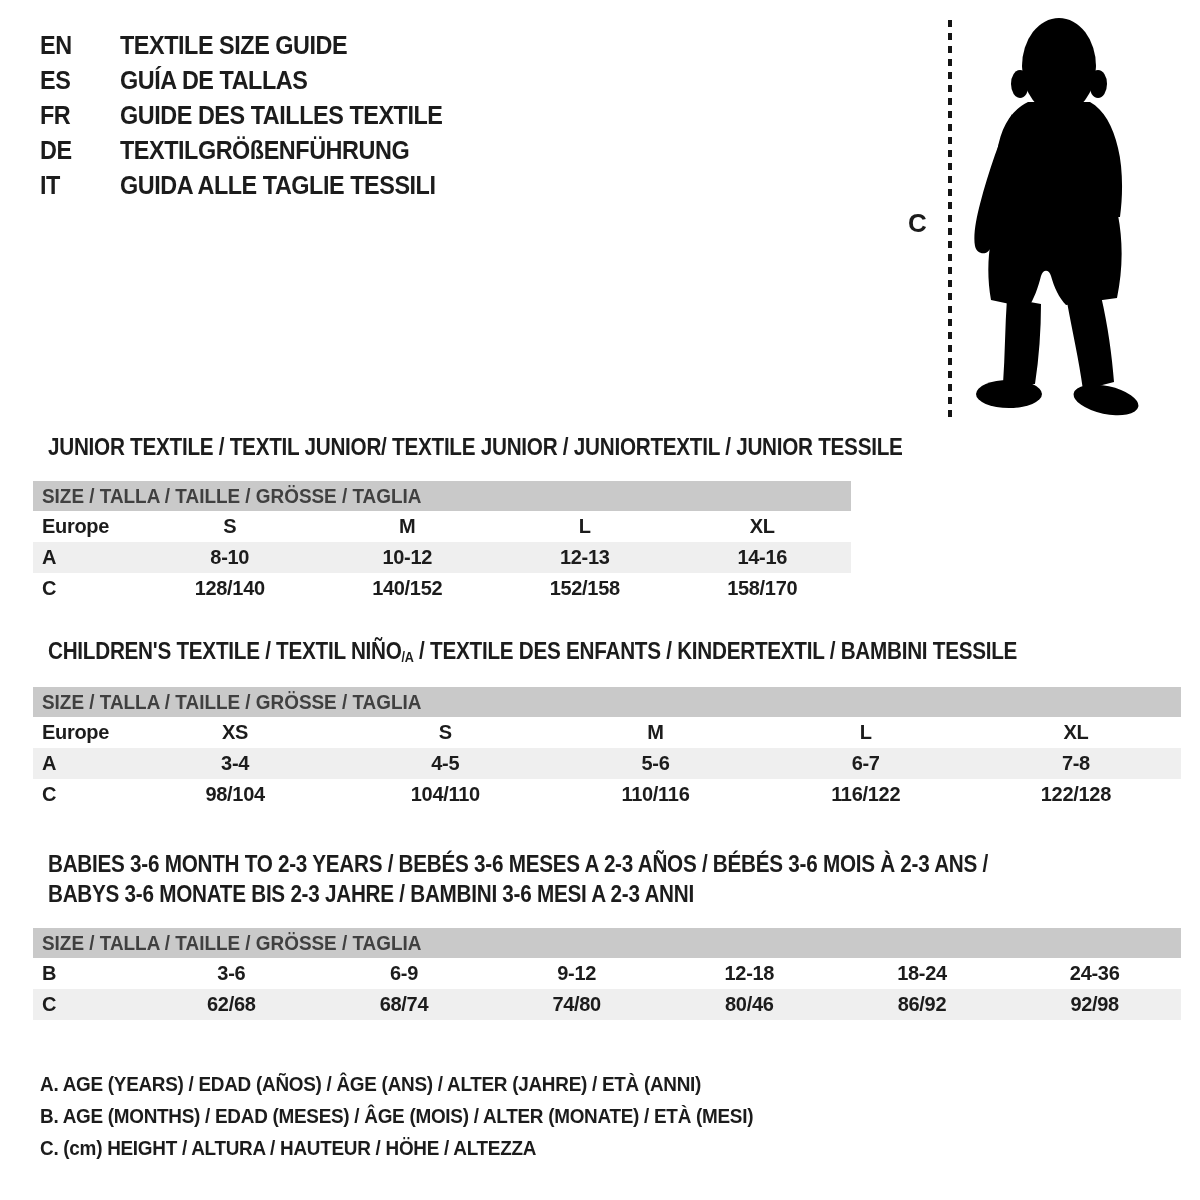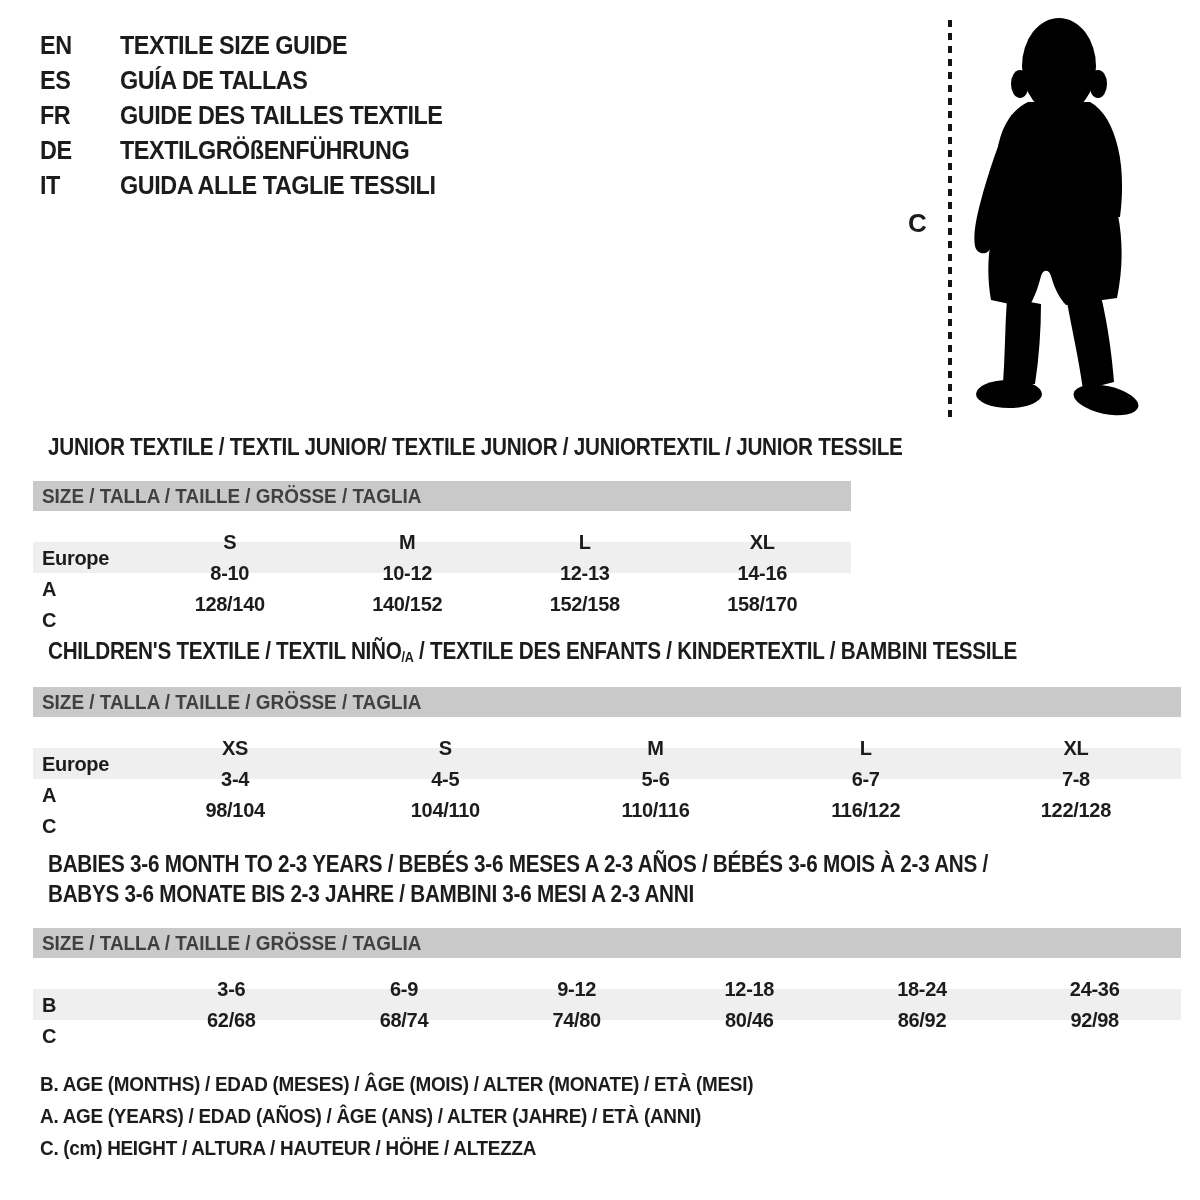--- a/index.html
+++ b/index.html
@@ -59,21 +59,21 @@
     background: #c9c9c9;
     padding-left: 9px;
     font-size: 21px; font-weight: 700; color: #404040;
   }
   .row { display: grid; height: 31px; line-height: 31px; align-items: center; }
   .cols4 { grid-template-columns: 108px repeat(4, 1fr); }
   .cols5 { grid-template-columns: 97px  repeat(5, 1fr); }
   .cols6 { grid-template-columns: 112px repeat(6, 1fr); }
   .row.stripe { background: #efefef; }
   .cell { font-size: 20px; font-weight: 600; text-align: center; letter-spacing: -0.3px; }
-  .cell.lbl { text-align: left; padding-left: 9px; margin-top: 32px; }
+  .cell.lbl { text-align: left; padding-left: 9px; }
 
   
   .legend { position: absolute; left: 40px; top: 1068px; }
   .legend-line { height: 32px; line-height: 32px; font-size: 21px; font-weight: 700; letter-spacing: -0.3px; }
 </style>
 </head>
 <body>
 
 <div class="page">
 
@@ -215,23 +215,23 @@
       <div class="cell">68/74</div>
       <div class="cell">74/80</div>
       <div class="cell">80/46</div>
       <div class="cell">86/92</div>
       <div class="cell">92/98</div>
     </div>
   </div>
 
   <div class="legend">
     <div class="legend-line">
+      <span class="cond">A. AGE (YEARS) / EDAD (AÑOS) / ÂGE (ANS) / ALTER (JAHRE) / ETÀ (ANNI)</span>
+    </div>
+    <div class="legend-line">
       <span class="cond">B. AGE (MONTHS) / EDAD (MESES) / ÂGE (MOIS) / ALTER (MONATE) / ETÀ (MESI)</span>
-    </div>
-    <div class="legend-line">
-      <span class="cond">A. AGE (YEARS) / EDAD (AÑOS) / ÂGE (ANS) / ALTER (JAHRE) / ETÀ (ANNI)</span>
     </div>
     <div class="legend-line">
       <span class="cond">C. (cm) HEIGHT / ALTURA / HAUTEUR / HÖHE / ALTEZZA</span>
     </div>
   </div>
 
 </div>
 
 </body></html>

